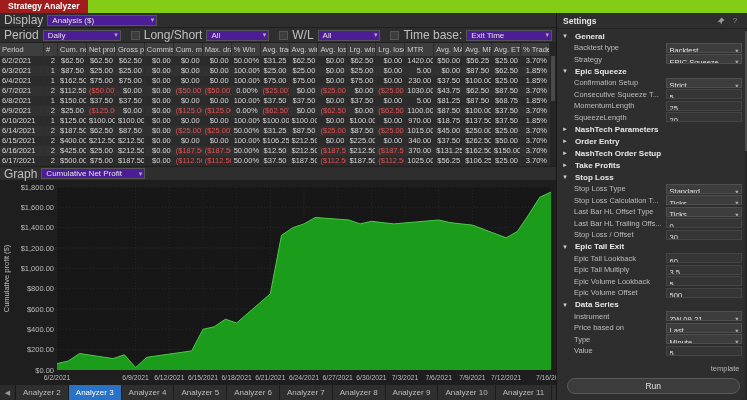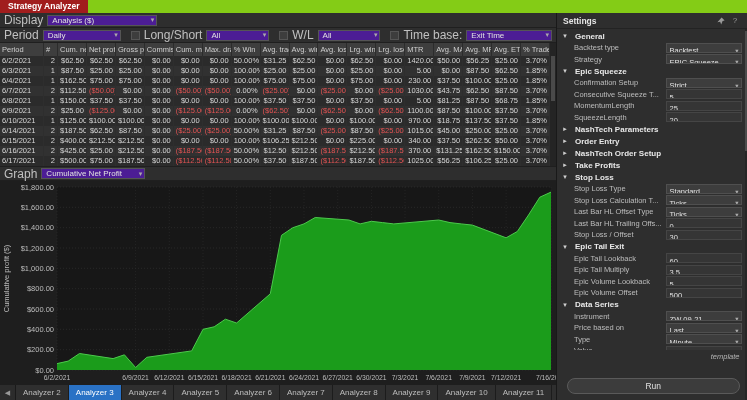--- a/index.html
+++ b/index.html
@@ -41,21 +41,21 @@
   .sbody{flex:1;min-height:0;overflow:hidden;padding:1px 8px 0 4px}
   .sec{display:flex;align-items:center;height:12px;gap:6px}
   .caret{width:8px;font-size:7px;color:#cfcfcf;text-align:center;flex:none}
   .sectitle{font-size:8px;font-weight:bold;color:#e8e8e8;white-space:nowrap}
   .prow{display:flex;align-items:center;height:11.5px;padding-left:13px;gap:4px}
   .plabel{flex:1;font-size:7.5px;color:#bdbdbd;white-space:nowrap;overflow:hidden}
   .pval{width:76px;flex:none;height:10px;background:#3d3d3d;border:1px solid #4f4f4f;display:flex;align-items:center;justify-content:space-between;padding:6px 2px 0 3px;font-size:7.5px;color:#e2e2e2;white-space:nowrap;overflow:hidden}
   .pval.plain{background:#353535;border-color:#454545}
   .pval .arr{font-size:6.5px;color:#aaa}
   .sfooter{flex:none;padding:2px 10px 6px 10px}
-  .tpl{text-align:right;font-size:7.5px;font-style:italic;color:#b5b5b5;margin-bottom:17px}
+  .tpl{text-align:right;font-size:7.5px;color:#b5b5b5;margin-bottom:5px}
   .runbtn{height:16px;background:#3c3c3c;border:1px solid #5a5a5a;border-radius:8px;text-align:center;line-height:14px;font-size:8.5px;color:#e0e0e0;cursor:pointer}
   .pscroll{position:absolute;right:0;top:16px;bottom:0;width:5px;background:#262626}
   .pthumb{position:absolute;top:2px;left:0;width:5px;height:120px;background:#4c4c4c}
 </style>
 </head>
 <body>
 
 <div class="window">
   <div class="titlebar">
     <span class="titletag">Strategy Analyzer</span>

